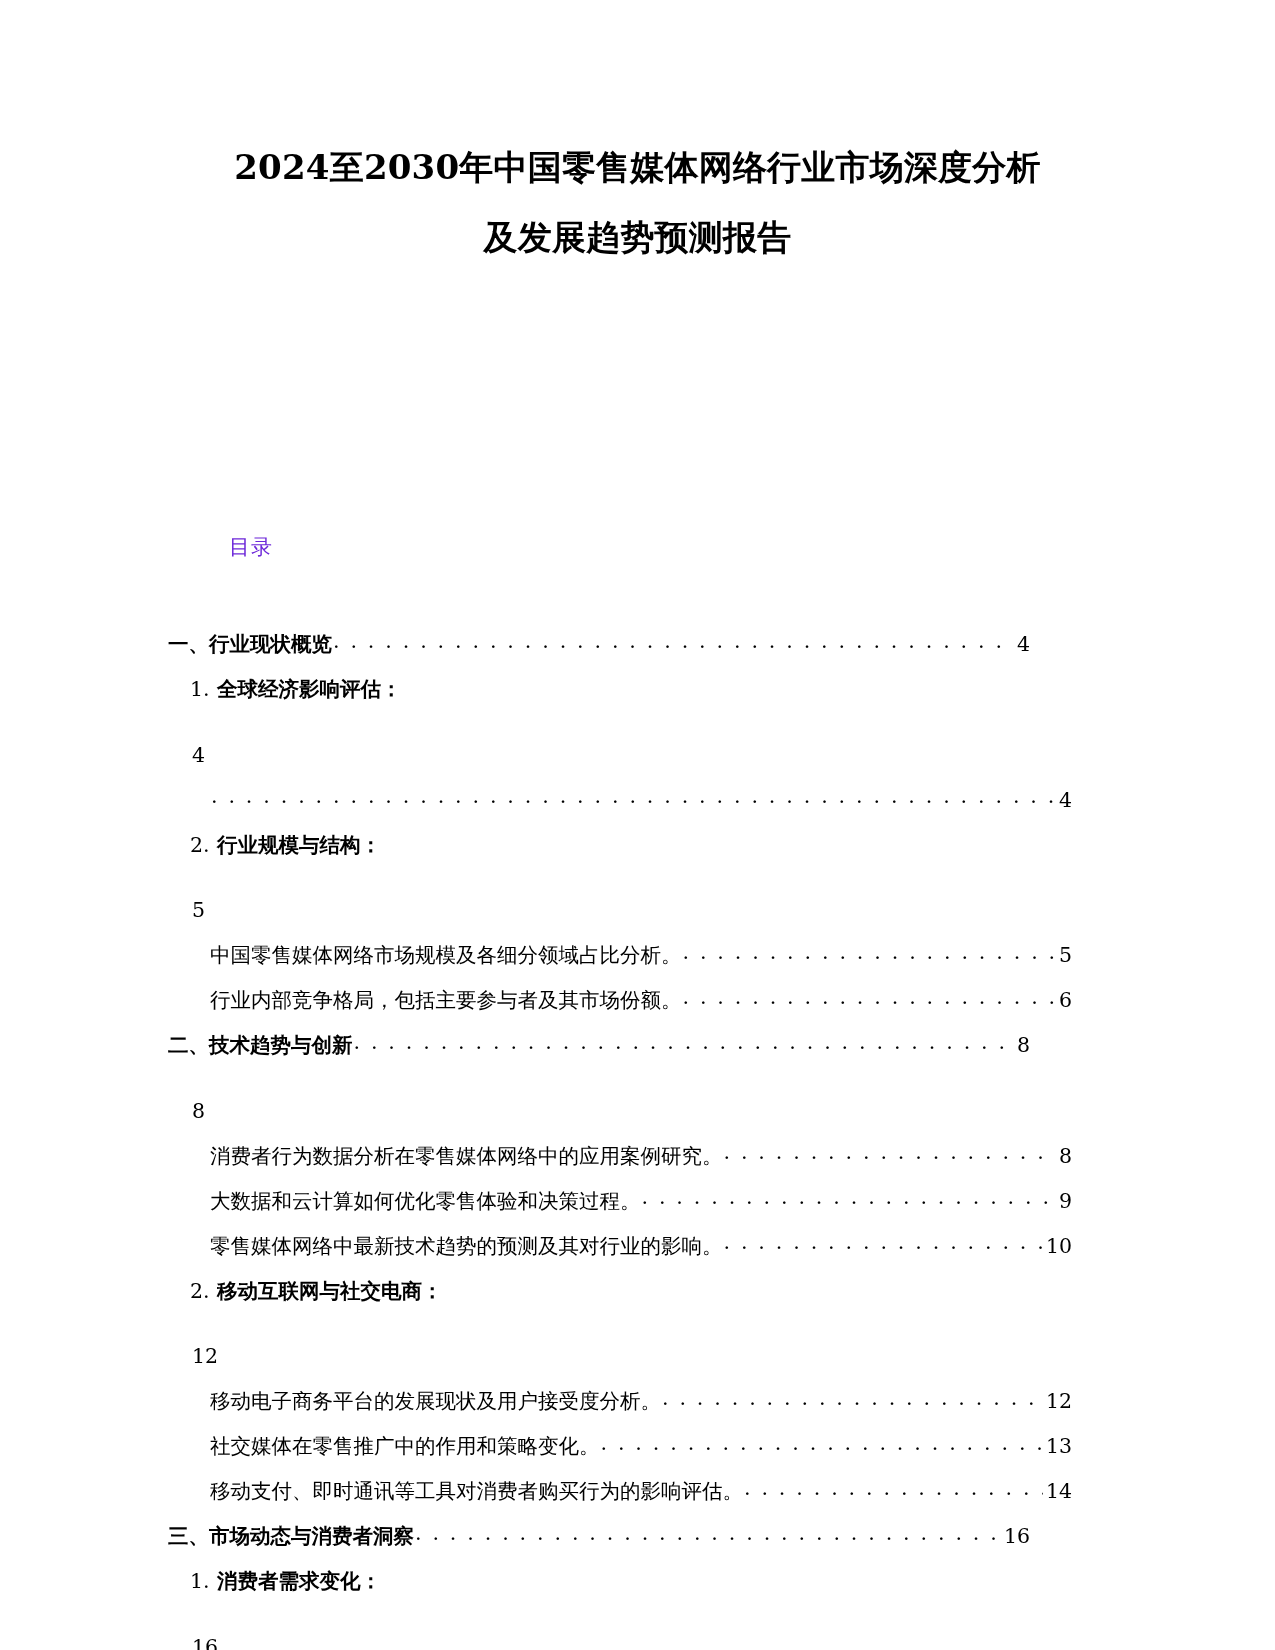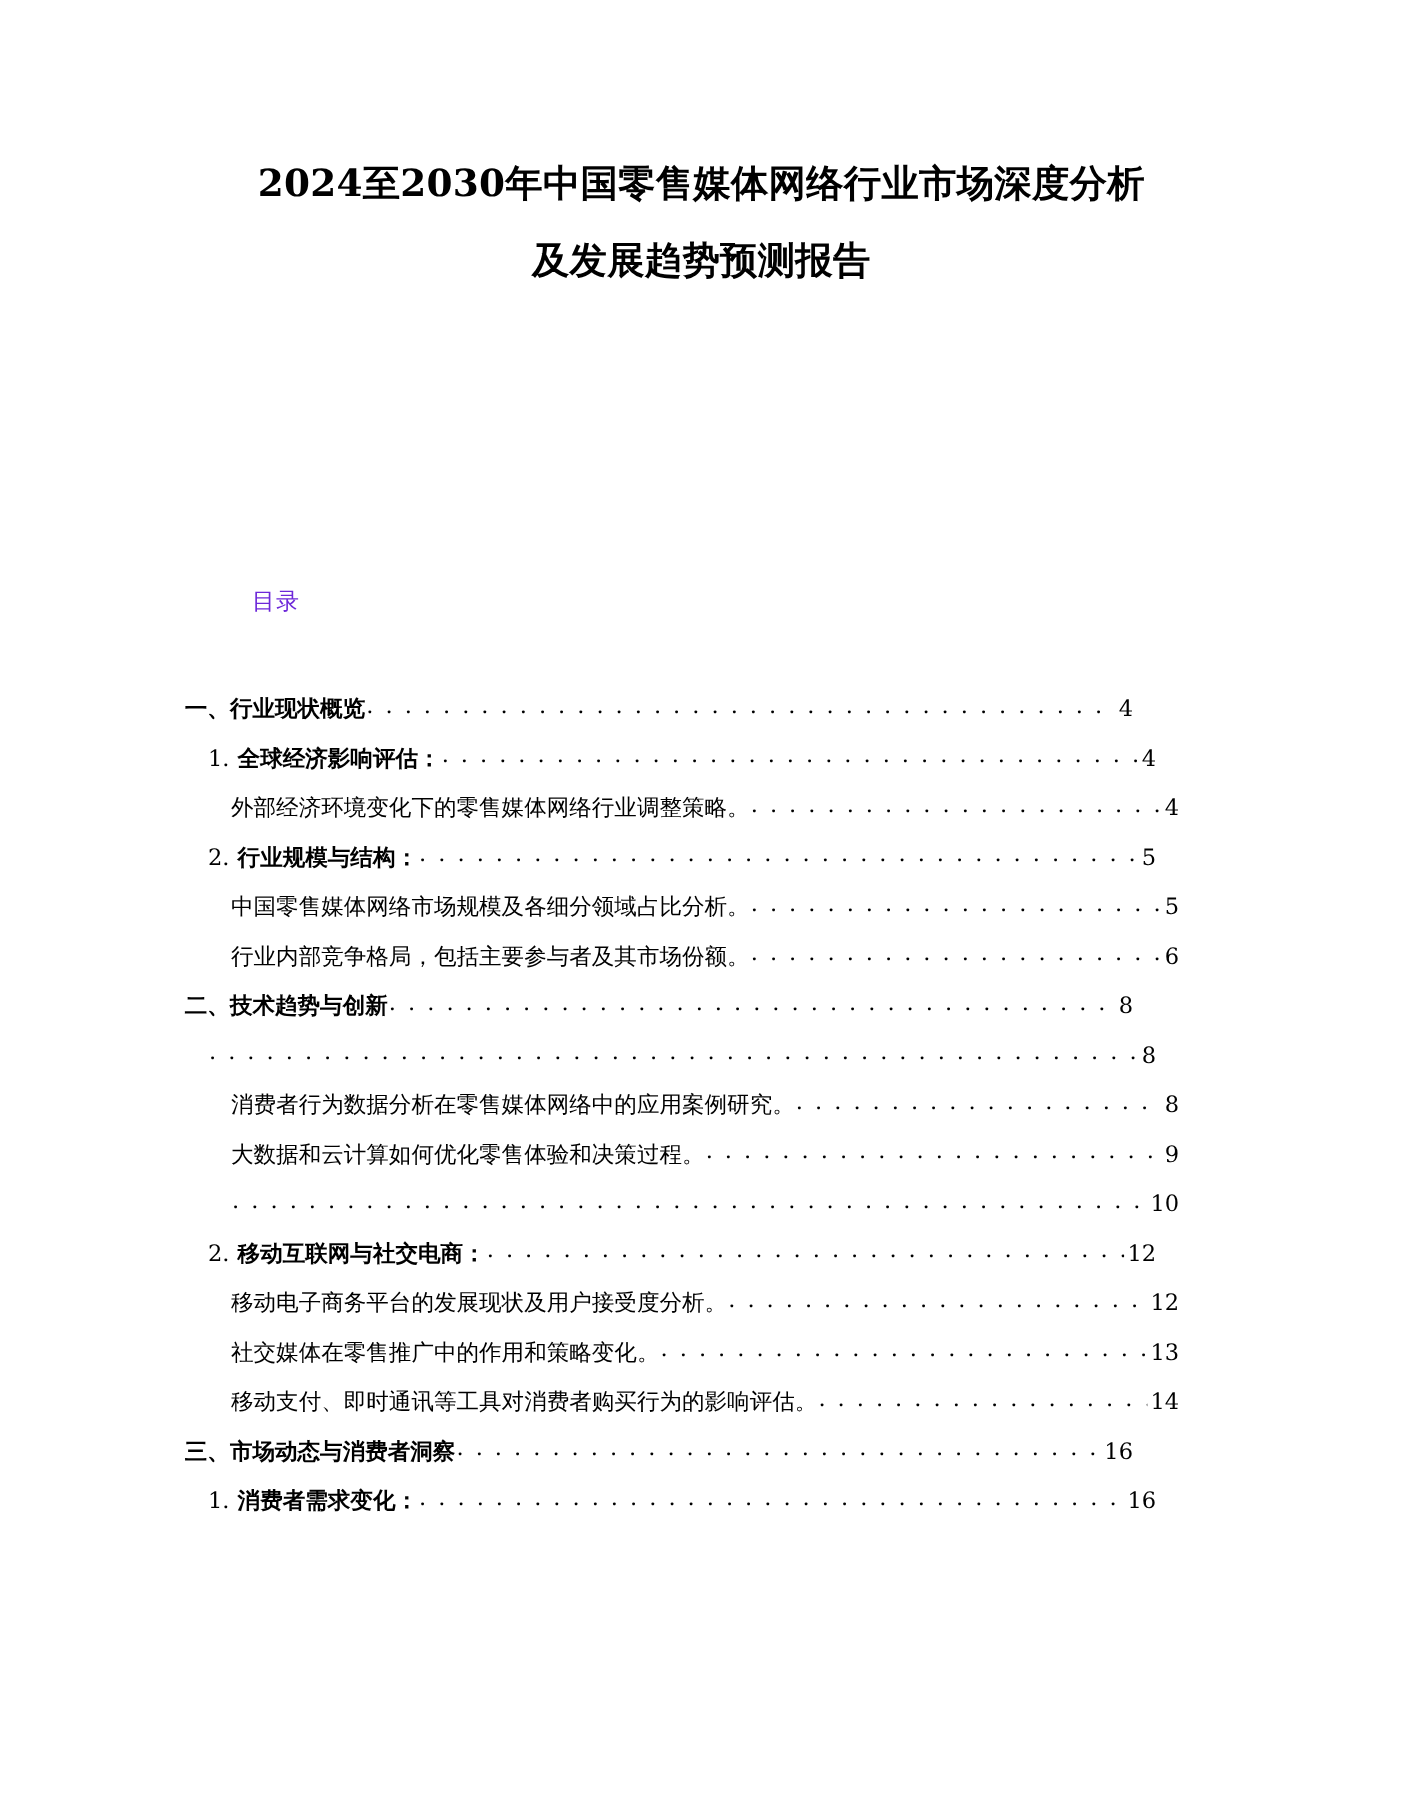--- a/index.html
+++ b/index.html
@@ -105,21 +105,21 @@
 
   .toc-entry .pageno {
     flex: 0 0 auto;
     text-align: right;
     font-weight: 400;
     padding-left: 2px;
   }
 
   
   .toc-entry.lvl1 { padding-left: 0px; }
-  .toc-entry.lvl2 { padding-left: 21px; }
+  .toc-entry.lvl2 { padding-left: 21px; flex-direction: column; }
   .toc-entry.lvl3 { padding-left: 42px; }
 
   .toc-entry.lvl2 .num {
     display: inline-block;
     min-width: 27px;
     font-weight: 400;
   }
 </style>
 </head>
 <body>
@@ -138,21 +138,20 @@
         <span class="label"><span>一、行业现状概览</span></span>
         <span class="leader"></span>
         <span class="pageno">4</span>
       </div>
       <div class="toc-entry lvl2">
         <span class="label"><span class="num">1.</span><span>全球经济影响评估：</span></span>
         <span class="leader"></span>
         <span class="pageno">4</span>
       </div>
       <div class="toc-entry lvl3">
-        <span class="label"><span>外部经济环境变化下的零售媒体网络行业调整策略。</span></span>
         <span class="leader"></span>
         <span class="pageno">4</span>
       </div>
       <div class="toc-entry lvl2">
         <span class="label"><span class="num">2.</span><span>行业规模与结构：</span></span>
         <span class="leader"></span>
         <span class="pageno">5</span>
       </div>
       <div class="toc-entry lvl3">
         <span class="label"><span>中国零售媒体网络市场规模及各细分领域占比分析。</span></span>
@@ -177,20 +176,21 @@
         <span class="label"><span>消费者行为数据分析在零售媒体网络中的应用案例研究。</span></span>
         <span class="leader"></span>
         <span class="pageno">8</span>
       </div>
       <div class="toc-entry lvl3">
         <span class="label"><span>大数据和云计算如何优化零售体验和决策过程。</span></span>
         <span class="leader"></span>
         <span class="pageno">9</span>
       </div>
       <div class="toc-entry lvl3">
+        <span class="label"><span>零售媒体网络中最新技术趋势的预测及其对行业的影响。</span></span>
         <span class="leader"></span>
         <span class="pageno">10</span>
       </div>
       <div class="toc-entry lvl2">
         <span class="label"><span class="num">2.</span><span>移动互联网与社交电商：</span></span>
         <span class="leader"></span>
         <span class="pageno">12</span>
       </div>
       <div class="toc-entry lvl3">
         <span class="label"><span>移动电子商务平台的发展现状及用户接受度分析。</span></span>

